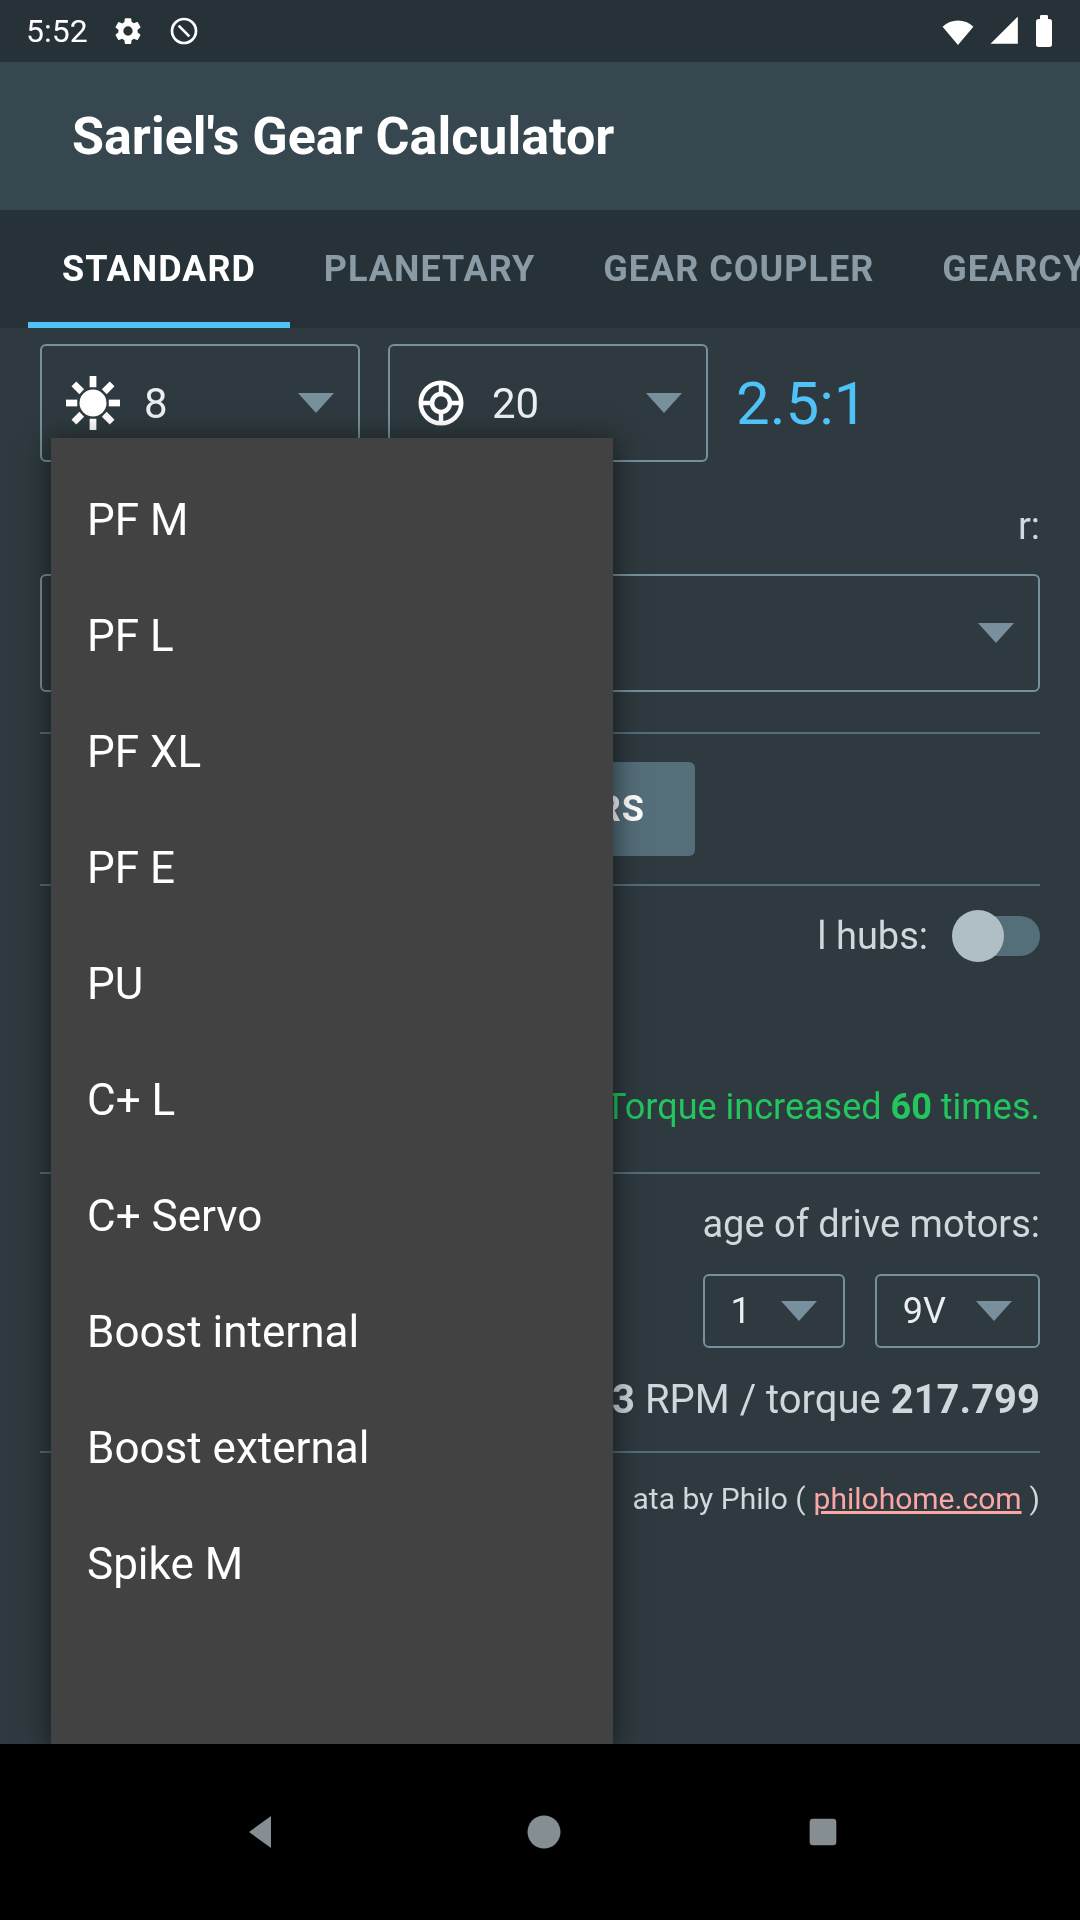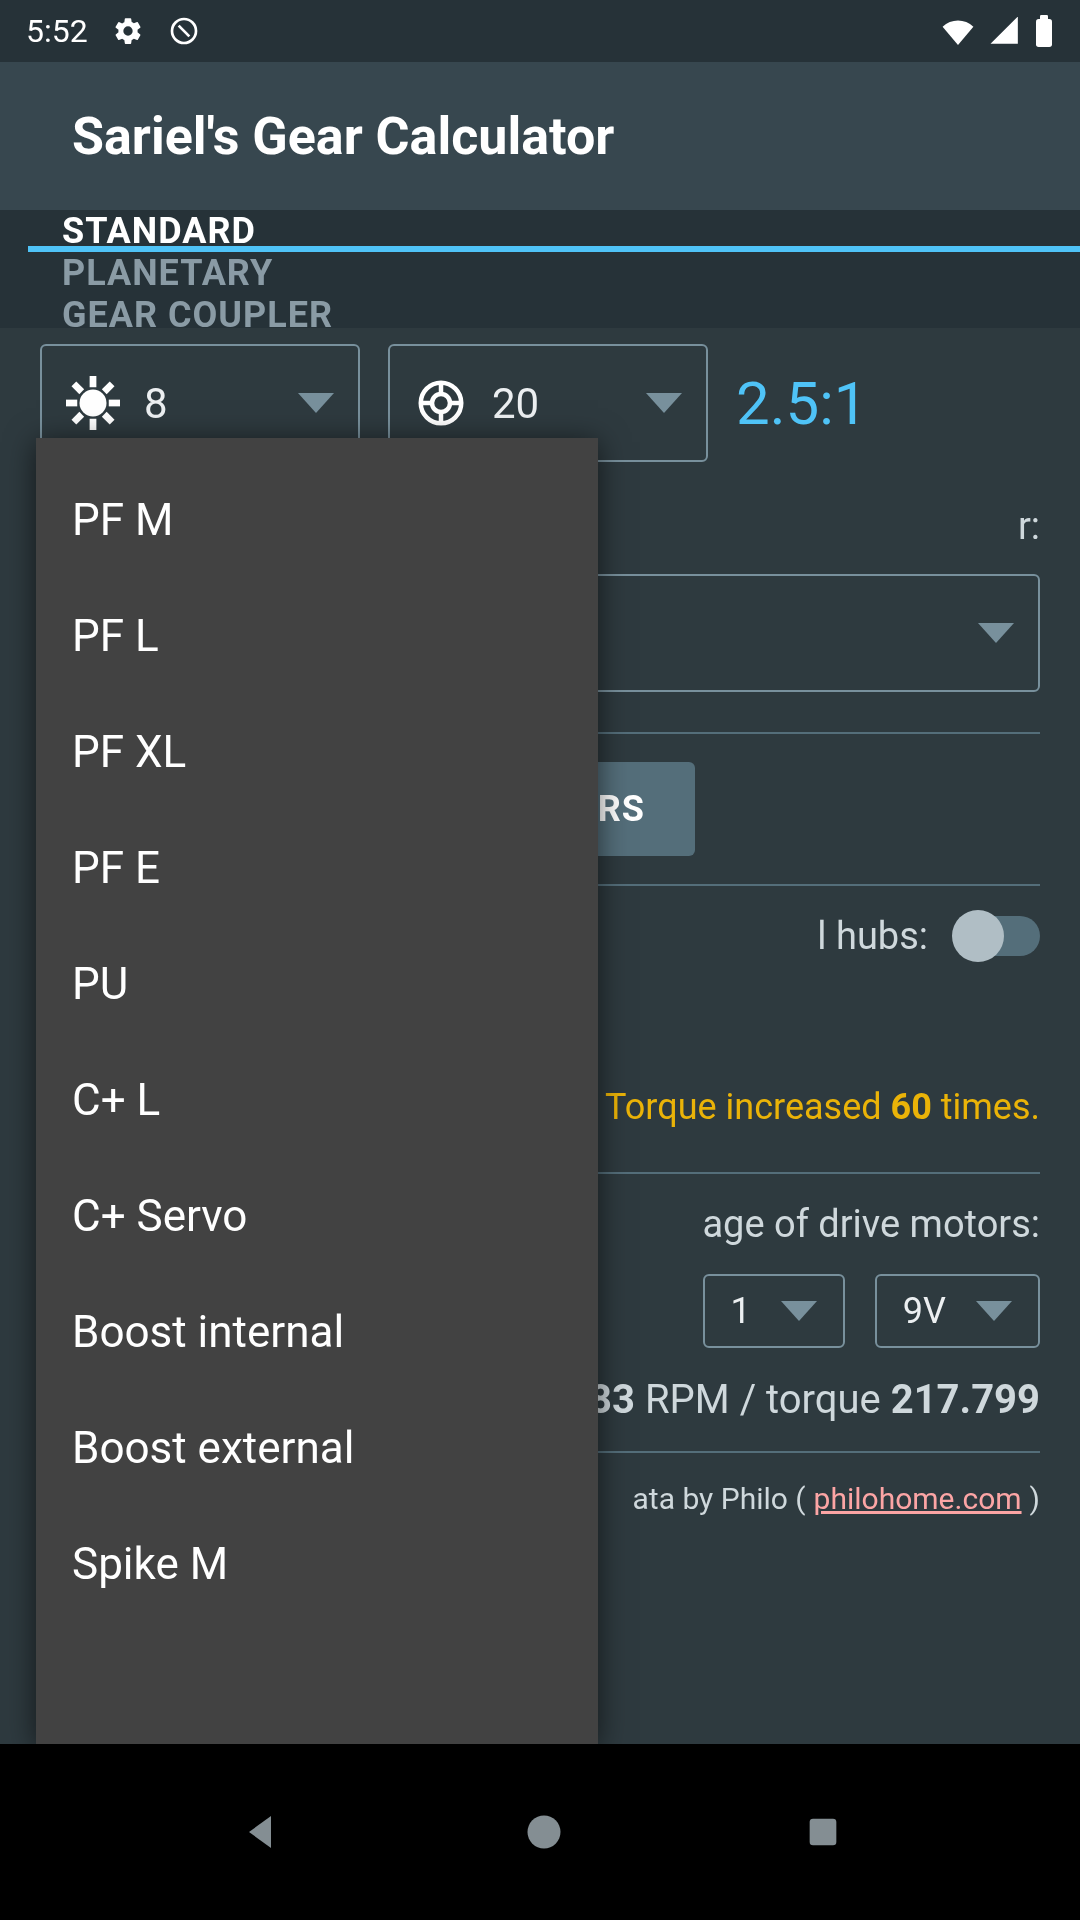--- a/index.html
+++ b/index.html
@@ -10,21 +10,21 @@
   .statusbar { height: 62px; background: #263238; display: flex; align-items: center; justify-content: space-between; padding: 0 26px; color: #fff; font-size: 32px; }
   .statusbar-left { display: flex; align-items: center; gap: 24px; }
   .statusbar-right { display: flex; align-items: center; gap: 14px; }
   .statusbar svg { display: block; }
 
   
   .titlebar { height: 148px; background: #37474F; display: flex; align-items: center; padding: 0 40px; }
   .titlebar-title { font-size: 52px; font-weight: 700; color: #fff; margin-left: 32px; }
 
   
-  .tabbar { height: 118px; background: #263238; display: flex; align-items: stretch; padding-left: 28px; overflow: hidden; white-space: nowrap; position: relative; flex-direction: column; }
+  .tabbar { height: 118px; background: #263238; display: flex; align-items: stretch; padding-left: 28px; overflow: hidden; white-space: nowrap; position: relative; }
   .tab { display: flex; align-items: center; padding: 0 34px; font-size: 36px; font-weight: 700; letter-spacing: 1px; color: #8a9ba5; }
   .tab.active { color: #fff; position: relative; }
   .tab.active::after { content: ""; position: absolute; left: 0; right: 0; bottom: 0; height: 6px; background: #4FC3F7; }
 
   
   .main { position: absolute; top: 328px; left: 0; right: 0; bottom: 176px; background: #2e3a3f; padding: 16px 40px 0 40px; color: #cfd8dc; }
 
   
   .gear-row { display: flex; align-items: center; gap: 28px; margin-bottom: 42px; }
   .select-box { border: 2px solid #78909C; border-radius: 6px; height: 118px; padding: 0 24px; display: flex; align-items: center; gap: 24px; min-width: 320px; position: relative; }
@@ -39,35 +39,35 @@
   .mid-col { display: flex; flex-direction: column; gap: 12px; }
 
   .divider { height: 2px; background: #546E7A; margin: 28px 0; }
 
   .btn-wide { display: inline-block; padding: 26px 50px; background: #546E7A; color: #fff; font-size: 36px; font-weight: 700; letter-spacing: 1px; border-radius: 6px; }
 
   .toggle-row { display: flex; align-items: center; gap: 28px; font-size: 38px; margin: 16px 0 24px; }
   .toggle { width: 84px; height: 40px; background: #546E7A; border-radius: 20px; position: relative; }
   .toggle .knob { width: 52px; height: 52px; background: #B0BEC5; border-radius: 50%; position: absolute; left: -4px; top: -6px; }
 
-  .result-line { font-size: 36px; color: #eab308; margin: 8px 0 16px; }
+  .result-line { font-size: 36px; color: #22c55e; margin: 8px 0 16px; }
   .result-line strong { font-weight: 700; }
 
   .motors-row { display: flex; align-items: center; gap: 30px; margin: 28px 0; }
   .pick-box { border: 2px solid #78909C; border-radius: 6px; height: 74px; padding: 0 26px; display: flex; align-items: center; gap: 30px; }
   .pick-box .val { font-size: 36px; color: #eceff1; }
 
   .rpm-line { font-size: 40px; color: #cfd8dc; margin: 10px 0 22px; }
   .rpm-line strong { font-weight: 700; }
 
   .credit { font-size: 30px; color: #cfd8dc; display:flex; justify-content:flex-end; gap: 8px;}
   .credit a { color: #fca5a5; text-decoration: underline; }
 
   
-  .dropdown { position: absolute; top: 438px; left: 36px; width: 562px; bottom: 176px; background: #424242; box-shadow: 0 4px 28px rgba(0,0,0,.6); overflow: hidden; padding: 24px 0; }
+  .dropdown { position: absolute; top: 438px; left: 51px; width: 562px; bottom: 176px; background: #424242; box-shadow: 0 4px 28px rgba(0,0,0,.6); overflow: hidden; padding: 24px 0; }
   .dropdown-item { padding: 32px 36px; font-size: 44px; color: #fff; }
 
   
   .navbar { position: absolute; left: 0; right: 0; bottom: 0; height: 176px; background: #000; display: flex; align-items: center; justify-content: space-evenly; }
   .navbar svg { display: block; opacity: .75; }
 </style>
 </head>
 <body>
 
 <div class="screen">

